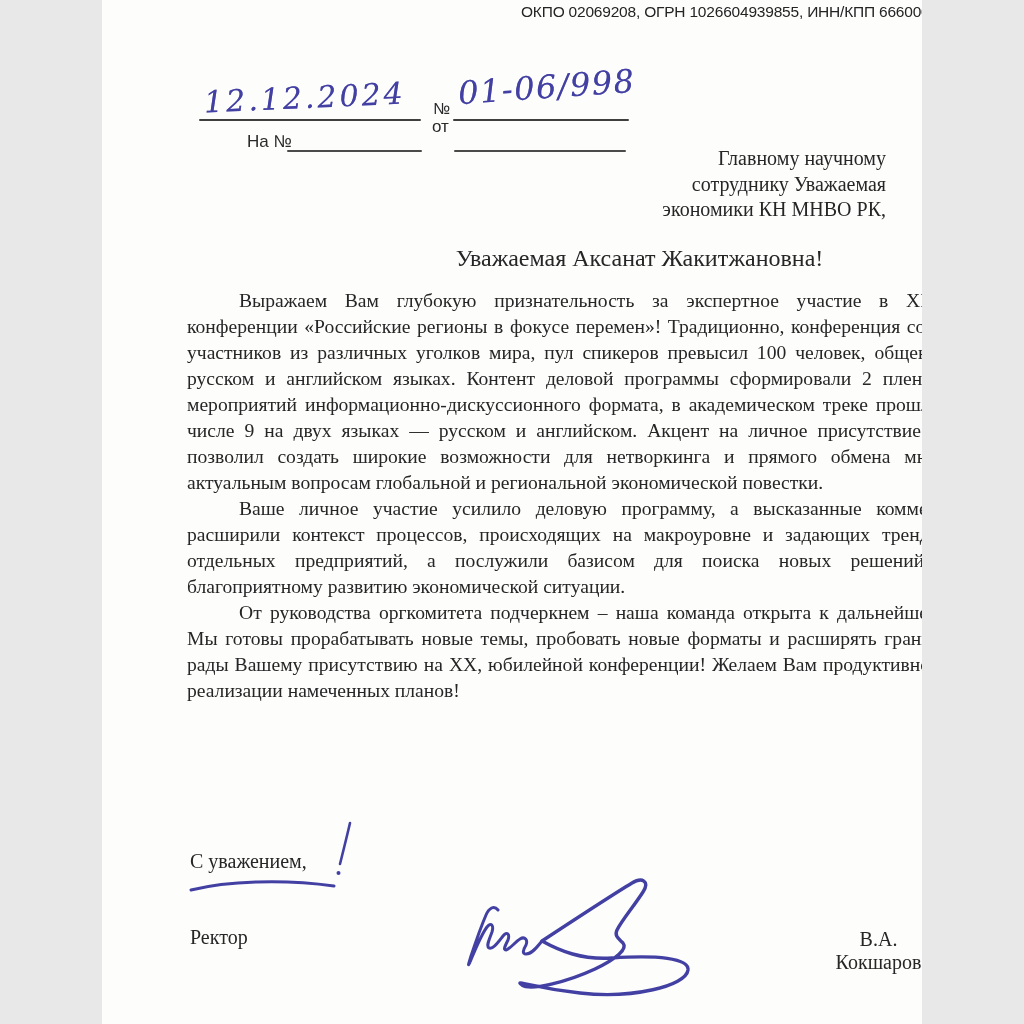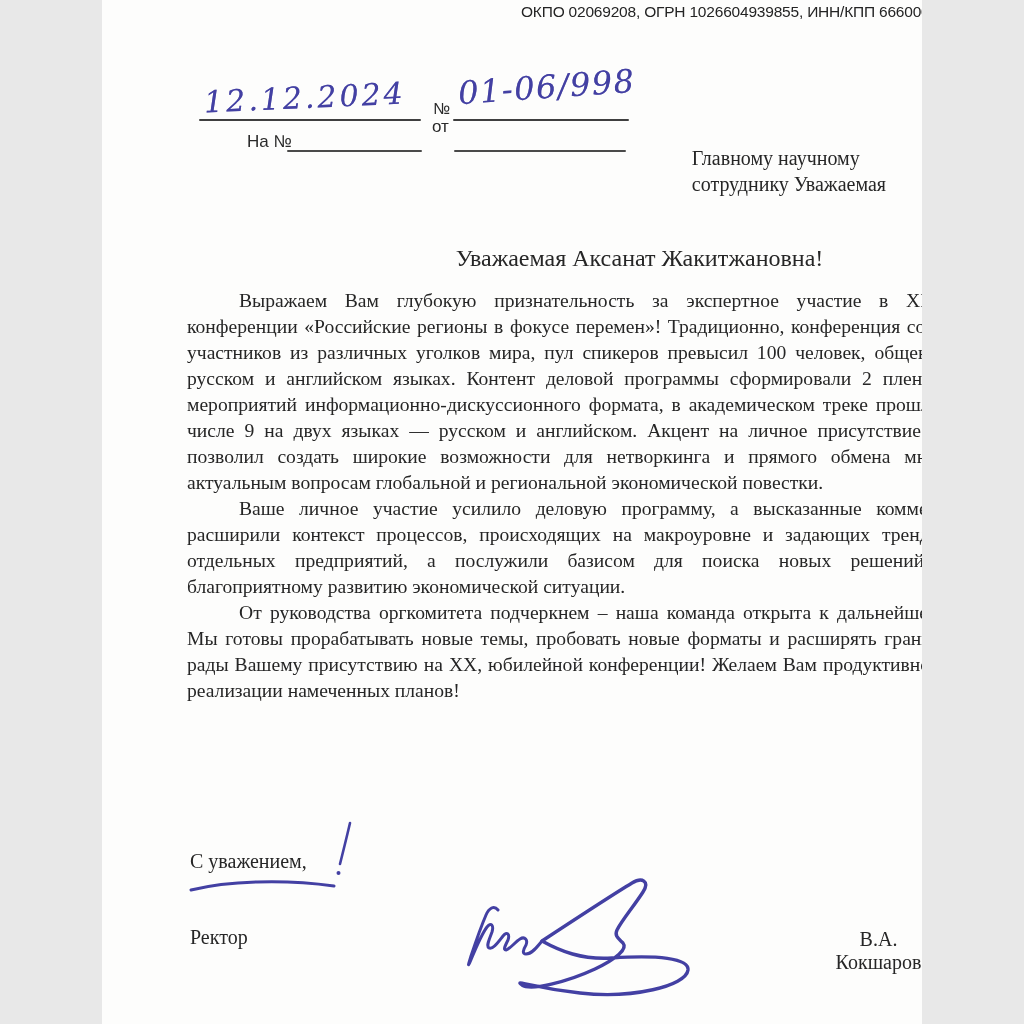--- a/index.html
+++ b/index.html
@@ -39,21 +39,21 @@
   .hw-date{left:102px;top:80px;font-size:30px;letter-spacing:3px;transform:rotate(-2.5deg);}
   .hw-num{left:356px;top:68px;font-size:32px;letter-spacing:1.5px;transform:rotate(-4deg);}
   .rule-line{height:2px;background:var(--rule);border-radius:1px;}
   .field-label{color:#2a2a2a;font-size:17px;}
   .no-sign{left:331px;top:100px;font-size:16px;}
   .na-label{left:145px;top:132px;}
   .ot-label{left:330px;top:117px;}
   
   .recipient{
     right:36px;top:146px;
-    text-align:left;
+    text-align:right;
     font-size:20px;line-height:25.5px;
   }
   .salutation{
     left:85px;top:245px;width:905px;
     text-align:center;font-size:24px;
   }
   .body-text{
     left:85px;top:288px;width:905px;
     font-size:19.6px;line-height:26px;
     text-align:justify;
@@ -82,20 +82,21 @@
   <div class="abs rule-line" style="left:351px;top:119px;width:176px;"></div>
 
   <div class="abs sans field-label na-label">На №</div>
   <div class="abs rule-line" style="left:185px;top:150px;width:135px;height:1.5px;background:#4a4a4a;"></div>
   <div class="abs sans field-label ot-label">от</div>
   <div class="abs rule-line" style="left:352px;top:150px;width:172px;height:1.5px;background:#4a4a4a;"></div>
 
   <div class="abs recipient">
     <div>Главному научному</div>
     <div>сотруднику Уважаемая</div>
+    <div>экономики КН МНВО РК,</div>
   </div>
 
   <div class="abs salutation">Уважаемая Аксанат Жакитжановна!</div>
 
   <div class="abs body-text">
     <p class="gap-after">Выражаем Вам глубокую признательность за экспертное участие в XIX международной конференции «Российские регионы в фокусе перемен»! Традиционно, конференция собрала более тысячи участников из различных уголков мира, пул спикеров превысил 100 человек, общение происходило на русском и английском языках. Контент деловой программы сформировали 2 пленарные сессии и 12 мероприятий информационно-дискуссионного формата, в академическом треке прошла 31 секция, в том числе 9 на двух языках — русском и английском. Акцент на личное присутствие спикеров и гостей позволил создать широкие возможности для нетворкинга и прямого обмена мнениями по самым актуальным вопросам глобальной и региональной экономической повестки.</p>
     <p>Ваше личное участие усилило деловую программу, а высказанные комментарии не просто расширили контекст процессов, происходящих на макроуровне и задающих тренды для отраслей и отдельных предприятий, а послужили базисом для поиска новых решений, способствующих благоприятному развитию экономической ситуации.</p>
     <p>От руководства оргкомитета подчеркнем – наша команда открыта к дальнейшему сотрудничеству. Мы готовы прорабатывать новые темы, пробовать новые форматы и расширять границы проекта. Будем рады Вашему присутствию на XX, юбилейной конференции! Желаем Вам продуктивного года и успехов в реализации намеченных планов!</p>
   </div>
 

